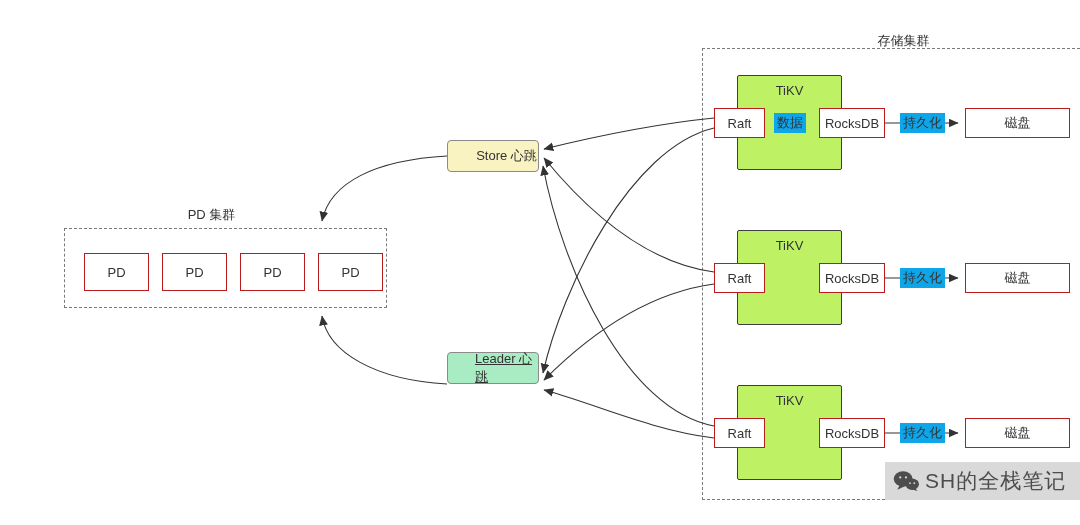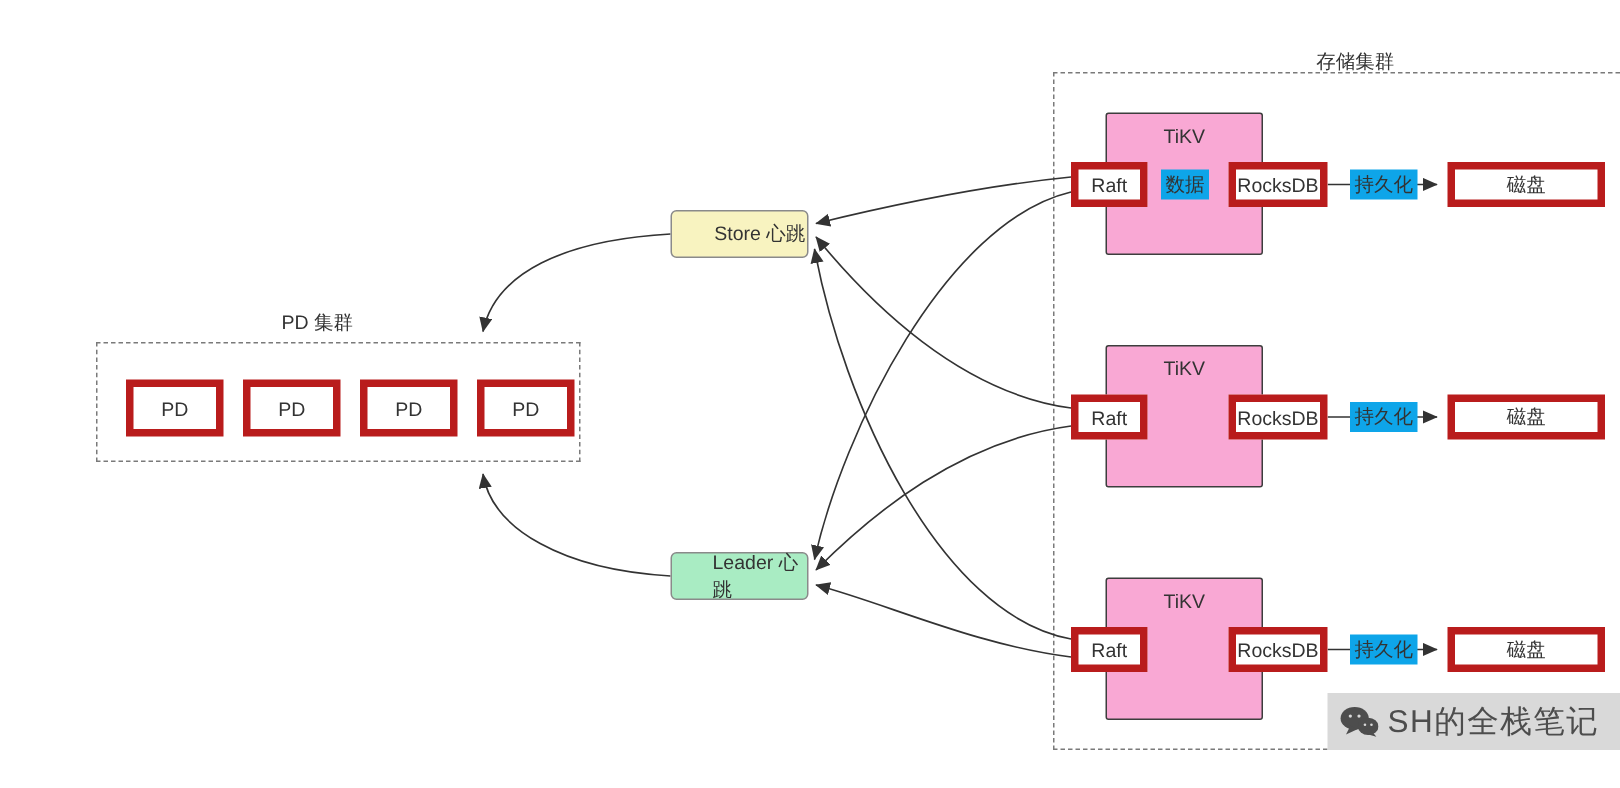--- a/index.html
+++ b/index.html
@@ -4,25 +4,25 @@
 <style>
   html,body{margin:0;padding:0;background:#fff;}
   .canvas{
     position:relative;width:1080px;height:525px;background:#ffffff;
     font-family:"Liberation Sans","DejaVu Sans",sans-serif;color:#333;overflow:hidden;margin-left:42px;
   }
   .arrows{position:absolute;left:0;top:0;z-index:1;}
   .dashed-box{position:absolute;border:1px dashed #7a7a7a;box-sizing:border-box;z-index:0;}
   .cluster-title{position:absolute;font-size:13px;color:#333;text-align:center;z-index:3;}
   .node-box{
-    position:absolute;background:#fff;border:5px solid #b91c1c;box-sizing:border-box;
+    position:absolute;background:#fff;border:1px solid #b91c1c;box-sizing:border-box;
     display:flex;align-items:center;justify-content:center;font-size:13px;z-index:2;border-radius:0;
   }
   .tikv-box{
-    position:absolute;background:#f9a8d4;border:1px solid #3d3d3d;box-sizing:border-box;
+    position:absolute;background:#bef264;border:1px solid #3d3d3d;box-sizing:border-box;
     width:105px;height:95px;left:695px;display:flex;justify-content:center;align-items:flex-start;
     padding-top:7px;font-size:13px;z-index:2;border-radius:2px;
   }
   .hb-box{
     position:absolute;border:1px solid #8a8a8a;box-sizing:border-box;border-radius:4px;
     width:92px;height:32px;left:405px;display:flex;align-items:center;justify-content:center;
     font-size:13px;z-index:2;padding-left:27px;
   }
   .edge-label{
     position:absolute;background:#0ea5e9;font-size:13px;padding:1px 3px;z-index:3;white-space:nowrap;
@@ -108,21 +108,21 @@
     <span>RocksDB</span>
   </div>
   <div class="node-box" style="left:923px;top:418px;width:105px;height:30px;">
     <span>磁盘</span>
   </div>
   <span class="edge-label" style="left:858px;top:423px;">持久化</span>
 
   <div class="hb-box" style="top: 140px; background: rgb(248, 243, 192);">
     <span>Store 心跳</span>
   </div>
-  <div class="hb-box" style="top: 368px; background: rgb(169, 236, 195);">
+  <div class="hb-box" style="top: 352px; background: rgb(169, 236, 195); text-decoration: underline;">
     <span>Leader 心跳</span>
   </div>
 
   <div class="node-box pd-box" style="left:42px;">
     <span>PD</span>
   </div>
   <div class="node-box pd-box" style="left:120px;">
     <span>PD</span>
   </div>
   <div class="node-box pd-box" style="left:198px;">

